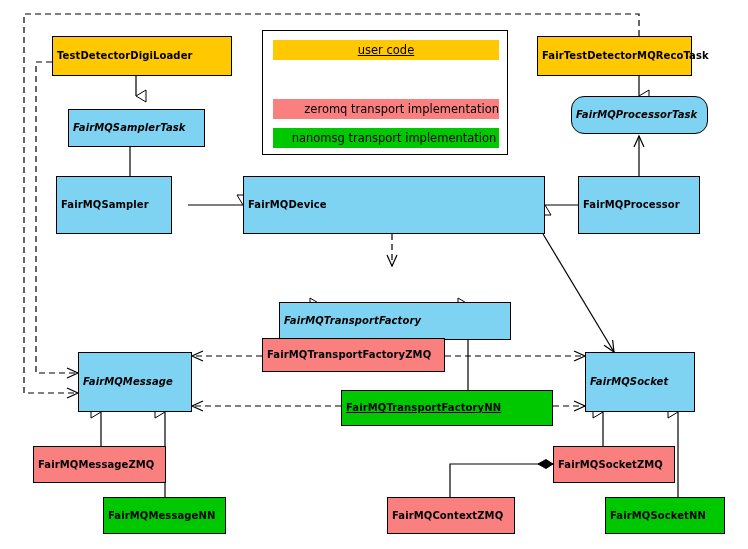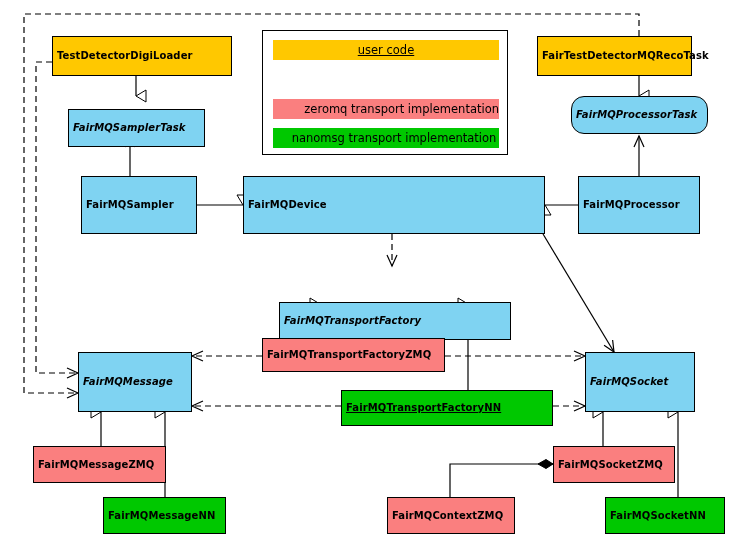--- a/index.html
+++ b/index.html
@@ -204,21 +204,21 @@
       </div>
       <div class="node c-user" style="left: 537px; top: 36px; width: 155px; height: 40px;">
         <span>FairTestDetectorMQRecoTask</span>
       </div>
       <div class="node c-fw abstract" style="left: 68px; top: 96px; width: 137px; height: 38px; margin-top: 13px;">
         <span>FairMQSamplerTask</span>
       </div>
       <div class="node c-fw abstract" style="left: 571px; top: 96px; width: 137px; height: 38px; border-radius: 13px;">
         <span>FairMQProcessorTask</span>
       </div>
-      <div class="node c-fw" style="left: 81px; top: 176px; width: 116px; height: 58px;">
+      <div class="node c-fw" style="left: 56px; top: 176px; width: 116px; height: 58px;">
         <span>FairMQSampler</span>
       </div>
       <div class="node c-fw" style="left: 243px; top: 176px; width: 302px; height: 58px;">
         <span>FairMQDevice</span>
       </div>
       <div class="node c-fw" style="left: 578px; top: 176px; width: 122px; height: 58px;">
         <span>FairMQProcessor</span>
       </div>
       <div class="node c-fw abstract" style="left: 279px; top: 266px; width: 232px; height: 38px; margin-top: 36px;">
         <span>FairMQTransportFactory</span>

